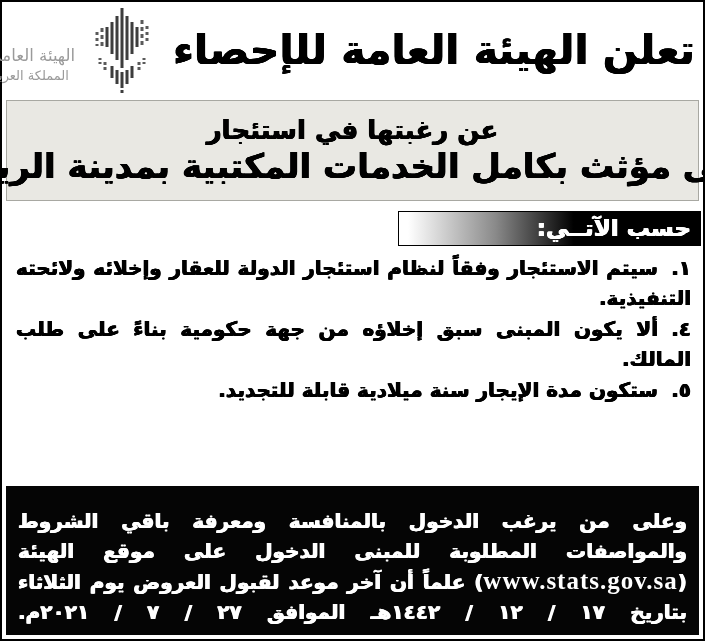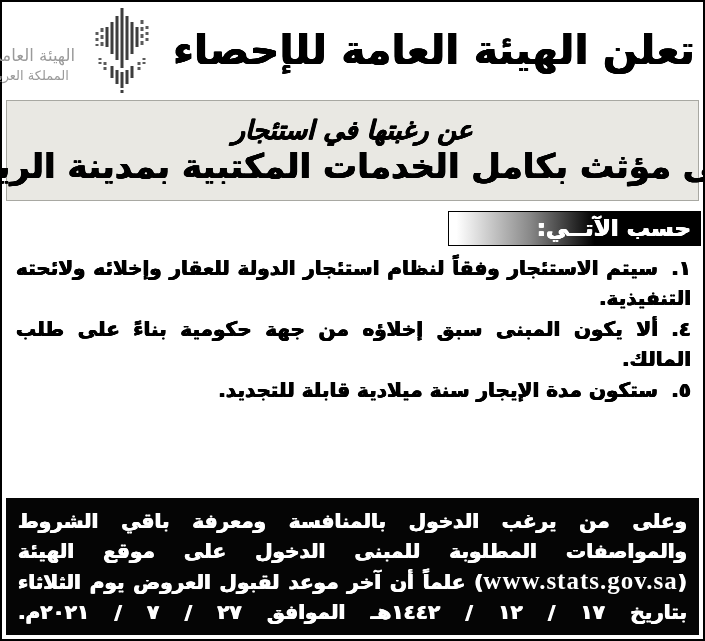--- a/index.html
+++ b/index.html
@@ -11,37 +11,37 @@
   .hdr{display:flex;align-items:center;height:94px;padding:2px 8px 0 6px;}
   .title{font-size:41px;font-weight:bold;color:#000;margin:0;line-height:1.1;white-space:nowrap;letter-spacing:-1px;}
   .logo-wrap{flex:0 0 auto;margin:0 18px 0 14px;padding-top:2px;}
   .org{flex:1;text-align:left;color:#9a9a9a;padding-left:6px;padding-top:26px;}
   .org-name{font-size:16.5px;letter-spacing:1px;white-space:nowrap;}
   .org-country{font-size:13px;letter-spacing:0.5px;margin-top:3px;white-space:nowrap;}
 
   
   .graybox{margin:2px 4px 0;height:99px;background:#e9e8e3;border:1px solid #a8a8a2;
            display:flex;flex-direction:column;align-items:center;justify-content:center;}
-  .sub-small{font-size:26px;font-weight:bold;color:#000;line-height:1.25;font-style:italic;}
+  .sub-small{font-size:26px;font-weight:bold;color:#000;line-height:1.25;}
   .sub-large{font-size:34px;font-weight:bold;color:#000;line-height:1.2;white-space:nowrap;}
 
   
-  .section-bar{width:253px;height:35px;margin:10px 2px 0 auto;border:1px solid #000;
+  .section-bar{width:303px;height:35px;margin:10px 2px 0 auto;border:1px solid #000;
                background:linear-gradient(to left,#000 0%,#000 42%,#8a8a8a 68%,#fff 97%);
                display:flex;align-items:center;justify-content:flex-start;box-sizing:border-box;}
   .section-bar span{color:#fff;font-size:23px;font-weight:bold;padding-right:9px;line-height:1;}
 
   
   .conds{margin:7px 12px 0 14px;padding:0;list-style:none;}
   .conds li{font-size:20px;font-weight:bold;color:#000;line-height:30px;text-align:justify;margin:0 0 1px;}
   .num{display:inline-block;min-width:33px;}
 
   
   .footer-box{position:absolute;bottom:4px;right:4px;left:4px;background:#050505;color:#fff;
-              padding:8px 12px 8px;box-sizing:border-box;}
+              padding:20px 12px 8px;box-sizing:border-box;}
   .footer-box p{margin:0;font-size:20px;font-weight:bold;line-height:30px;
                 text-align:justify;text-align-last:justify;
                 text-shadow:0.5px 0 #fff,-0.5px 0 #fff;}
   .url{font-family:"Liberation Serif","DejaVu Serif",serif;font-size:25px;font-weight:bold;
        letter-spacing:1px;text-shadow:none;}
 
   svg .bar{fill:#3d3d3d;}
   svg .dash{stroke:#5a5a5a;stroke-width:3;}
 </style>
 </head>

